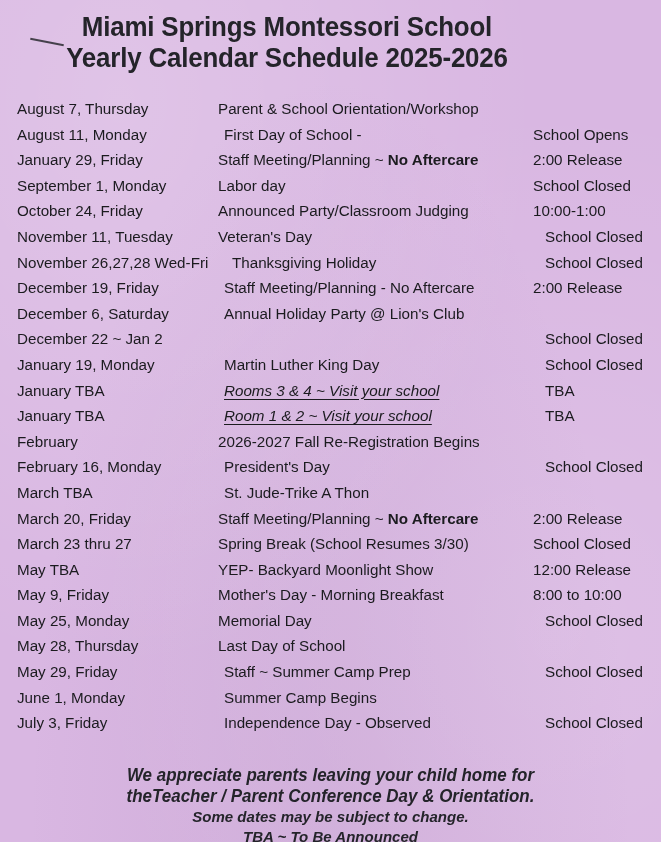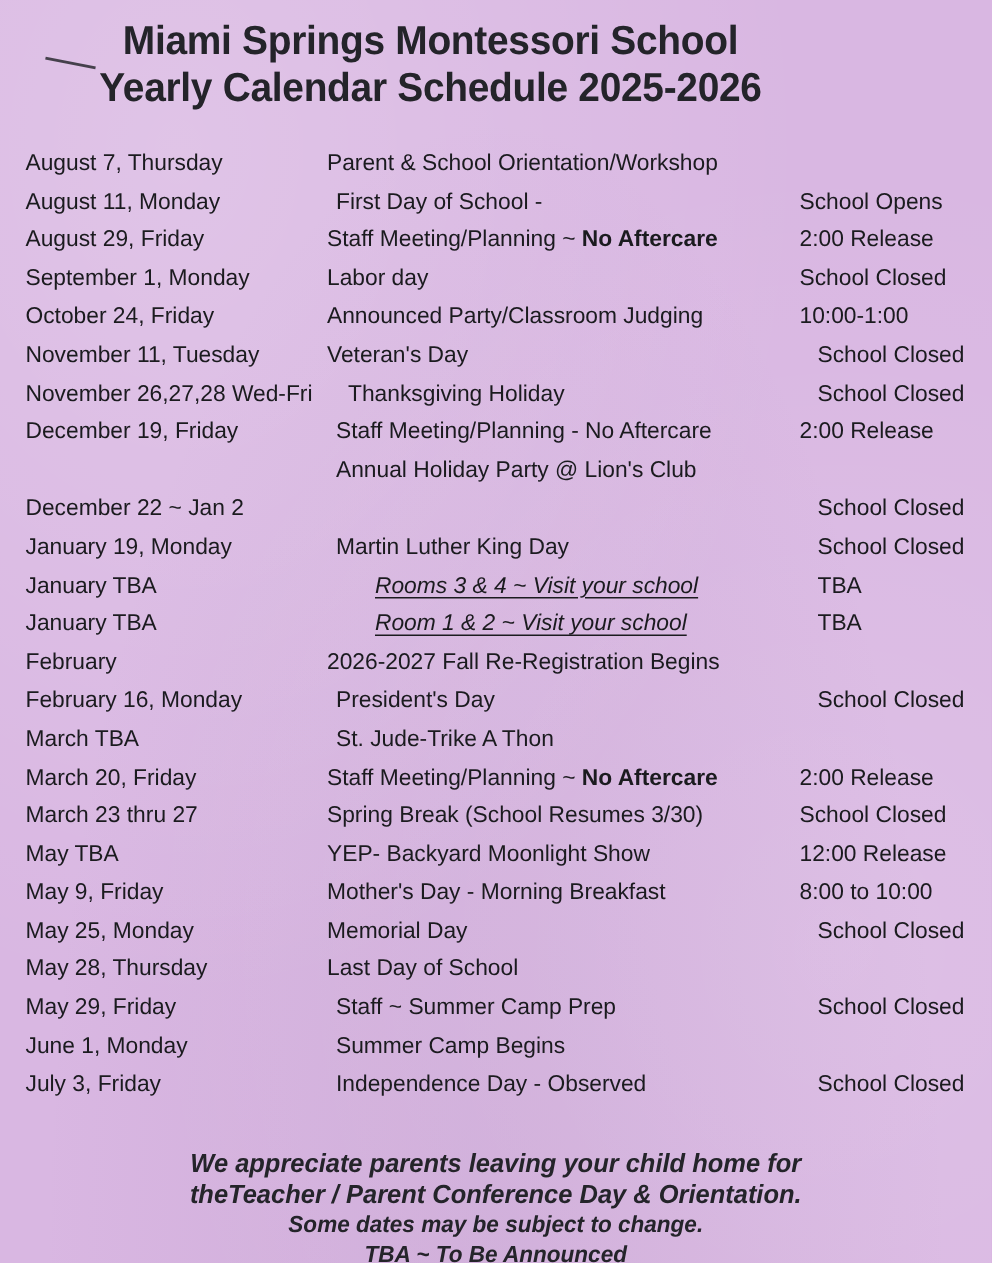--- a/index.html
+++ b/index.html
@@ -84,21 +84,20 @@
   }
   .row.indent-desc .col-desc { left: 224px; }
   .row.indent-note .col-note { left: 545px; }
   .row.wide-date .col-desc { left: 232px; }
 
   .em-bold { font-weight: bold; }
   .em-underline-italic {
     font-style: italic;
     text-decoration: underline;
     text-underline-offset: 3px;
-    margin-left: 26px;
   }
 
   .footer {
     position: absolute;
     left: 0;
     top: 765px;
     width: 661px;
     text-align: center;
     font-style: italic;
   }
@@ -135,21 +134,21 @@
       <span class="col-date">August 7, Thursday</span>
       <span class="col-desc"><span>Parent &amp; School Orientation/Workshop</span></span>
       <span class="col-note"></span>
     </div>
     <div class="row indent-desc">
       <span class="col-date">August 11, Monday</span>
       <span class="col-desc"><span>First Day of School  -</span></span>
       <span class="col-note">School Opens</span>
     </div>
     <div class="row">
-      <span class="col-date">August 29, Friday</span>
+      <span class="col-date">January 29, Friday</span>
       <span class="col-desc"><span>Staff Meeting/Planning  ~ </span><span class="em-bold">No Aftercare</span></span>
       <span class="col-note">2:00 Release</span>
     </div>
     <div class="row">
       <span class="col-date">September 1, Monday</span>
       <span class="col-desc"><span>Labor day</span></span>
       <span class="col-note">School Closed</span>
     </div>
     <div class="row">
       <span class="col-date">October 24, Friday</span>
@@ -165,20 +164,21 @@
       <span class="col-date">November 26,27,28 Wed-Fri</span>
       <span class="col-desc"><span>Thanksgiving Holiday</span></span>
       <span class="col-note">School Closed</span>
     </div>
     <div class="row indent-desc">
       <span class="col-date">December 19, Friday</span>
       <span class="col-desc"><span>Staff Meeting/Planning - No Aftercare</span></span>
       <span class="col-note">2:00 Release</span>
     </div>
     <div class="row indent-desc">
+      <span class="col-date">December 6, Saturday</span>
       <span class="col-desc"><span>Annual  Holiday Party @  Lion's Club</span></span>
       <span class="col-note"></span>
     </div>
     <div class="row indent-desc indent-note">
       <span class="col-date">December 22 ~ Jan 2</span>
       <span class="col-note">School Closed</span>
     </div>
     <div class="row indent-desc indent-note">
       <span class="col-date">January 19, Monday</span>
       <span class="col-desc"><span>Martin Luther King Day</span></span>

